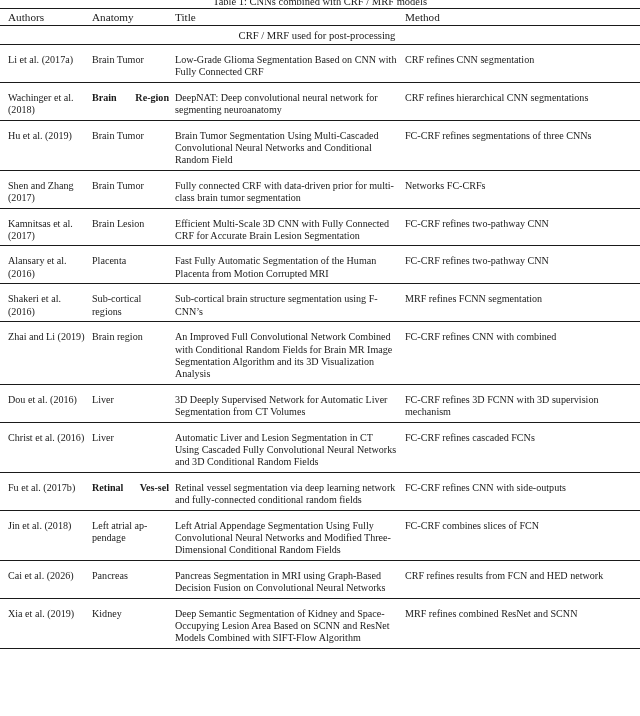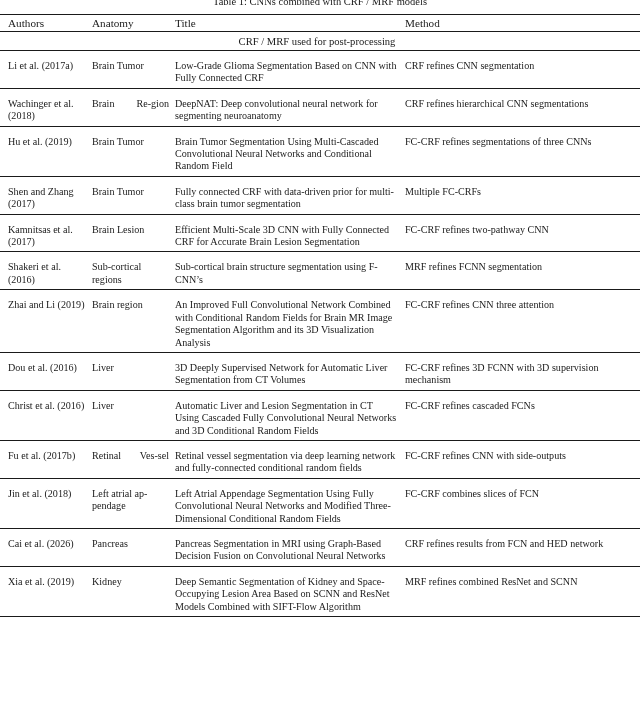--- a/index.html
+++ b/index.html
@@ -27,21 +27,21 @@
     width: 640px;
     text-align: center;
     font-size: 10.5px;
     line-height: 13px;
     color: #1a1a1a;
     white-space: nowrap;
     overflow: hidden;
   }
   table.tbl {
     position: absolute;
-    top: 14px;
+    top: 8px;
     left: 0;
     width: 640px;
     border-collapse: collapse;
     table-layout: fixed;
     font-size: 10.1px;
     border-radius: 7px;
   }
   table.tbl td, table.tbl th {
     vertical-align: top;
     padding: 2px 6px 2px 0;
@@ -84,20 +84,21 @@
   }
   tr.datarow:last-child > td {
     border-bottom: 1.6px solid #1a1a1a;
     margin-left: 30px;
   }
   td.auth  { padding-left: 8px; }
   td.anat.justify {
     text-align: justify;
     text-align-last: justify;
     hyphens: manual;
+    font-weight: bold;
   }
   td.meth { padding-left: 2px; }
   td.title { padding-right: 12px; }
 </style>
 </head>
 <body>
 
 <div class="page">
 
   <div class="caption">Table 1: CNNs combined with CRF / MRF models</div>
@@ -136,39 +137,45 @@
         <tr class="datarow">
           <td class="auth">Hu et al. (2019)</td>
           <td class="anat">Brain Tumor</td>
           <td class="title">Brain Tumor Segmentation Using Multi-Cascaded Convolutional Neural Networks and Conditional Random Field</td>
           <td class="meth">FC-CRF refines segmentations of three CNNs</td>
         </tr>
         <tr class="datarow">
           <td class="auth">Shen and Zhang (2017)</td>
           <td class="anat">Brain Tumor</td>
           <td class="title">Fully connected CRF with data-driven prior for multi-class brain tumor segmentation</td>
-          <td class="meth">Multiple FC-CRFs</td>
+          <td class="meth">Networks FC-CRFs</td>
         </tr>
         <tr class="datarow">
           <td class="auth">Kamnitsas et al. (2017)</td>
           <td class="anat">Brain Lesion</td>
           <td class="title">Efficient Multi-Scale 3D CNN with Fully Connected CRF for Accurate Brain Lesion Segmentation</td>
           <td class="meth">FC-CRF refines two-pathway CNN</td>
         </tr>
         <tr class="datarow">
+          <td class="auth">Alansary et al. (2016)</td>
+          <td class="anat">Placenta</td>
+          <td class="title">Fast Fully Automatic Segmentation of the Human Placenta from Motion Corrupted MRI</td>
+          <td class="meth">FC-CRF refines two-pathway CNN</td>
+        </tr>
+        <tr class="datarow">
           <td class="auth">Shakeri et al. (2016)</td>
           <td class="anat">Sub-cortical regions</td>
           <td class="title">Sub-cortical brain structure segmentation using F-CNN’s</td>
           <td class="meth">MRF refines FCNN segmentation</td>
         </tr>
         <tr class="datarow">
           <td class="auth">Zhai and Li (2019)</td>
           <td class="anat">Brain region</td>
           <td class="title">An Improved Full Convolutional Network Combined with Conditional Random Fields for Brain MR Image Segmentation Algorithm and its 3D Visualization Analysis</td>
-          <td class="meth">FC-CRF refines CNN three attention</td>
+          <td class="meth">FC-CRF refines CNN with combined</td>
         </tr>
         <tr class="datarow">
           <td class="auth">Dou et al. (2016)</td>
           <td class="anat">Liver</td>
           <td class="title">3D Deeply Supervised Network for Automatic Liver Segmentation from CT Volumes</td>
           <td class="meth">FC-CRF refines 3D FCNN with 3D supervision mechanism</td>
         </tr>
         <tr class="datarow">
           <td class="auth">Christ et al. (2016)</td>
           <td class="anat">Liver</td>

